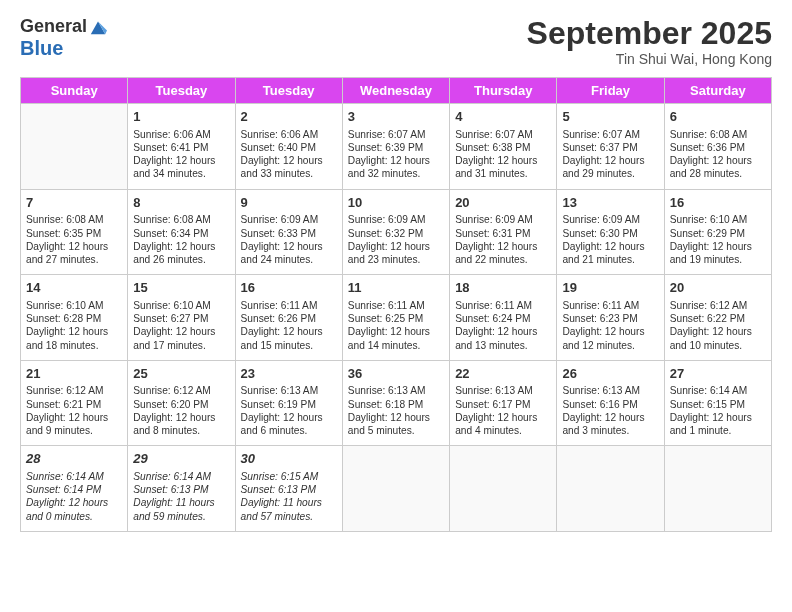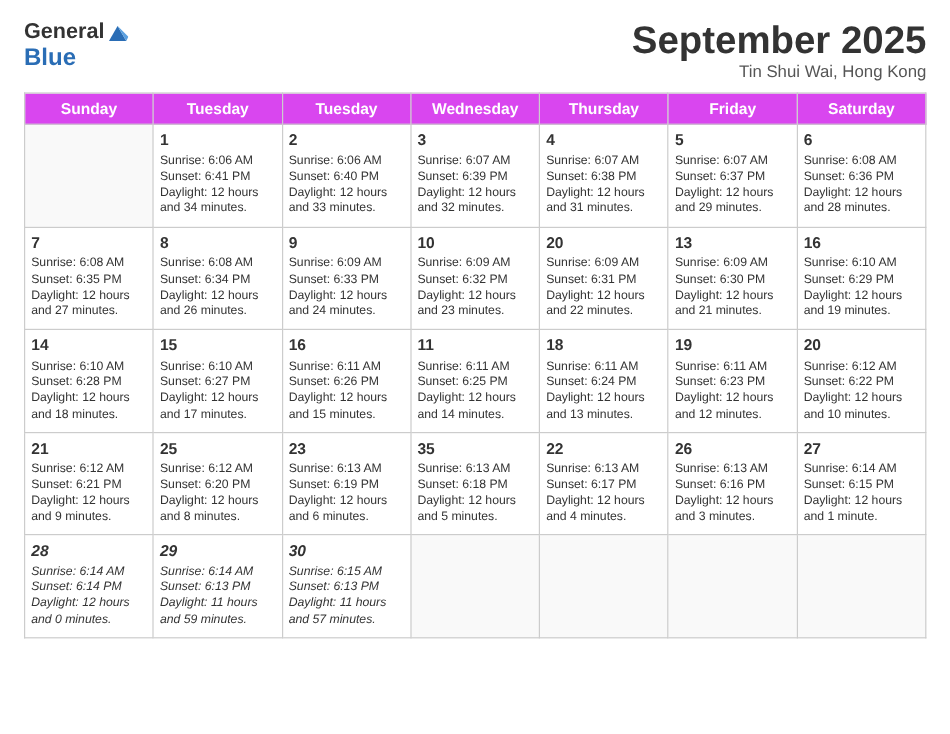--- a/index.html
+++ b/index.html
@@ -301,21 +301,21 @@
 and 8 minutes.</div>
           </td>
           <td>
             <span class="day-number">23</span>
             <div class="cell-text" style="white-space: pre-line;">Sunrise: 6:13 AM
 Sunset: 6:19 PM
 Daylight: 12 hours
 and 6 minutes.</div>
           </td>
           <td>
-            <span class="day-number">35</span>
+            <span class="day-number">36</span>
             <div class="cell-text" style="white-space: pre-line;">Sunrise: 6:13 AM
 Sunset: 6:18 PM
 Daylight: 12 hours
 and 5 minutes.</div>
           </td>
           <td>
             <span class="day-number">22</span>
             <div class="cell-text" style="white-space: pre-line;">Sunrise: 6:13 AM
 Sunset: 6:17 PM
 Daylight: 12 hours

